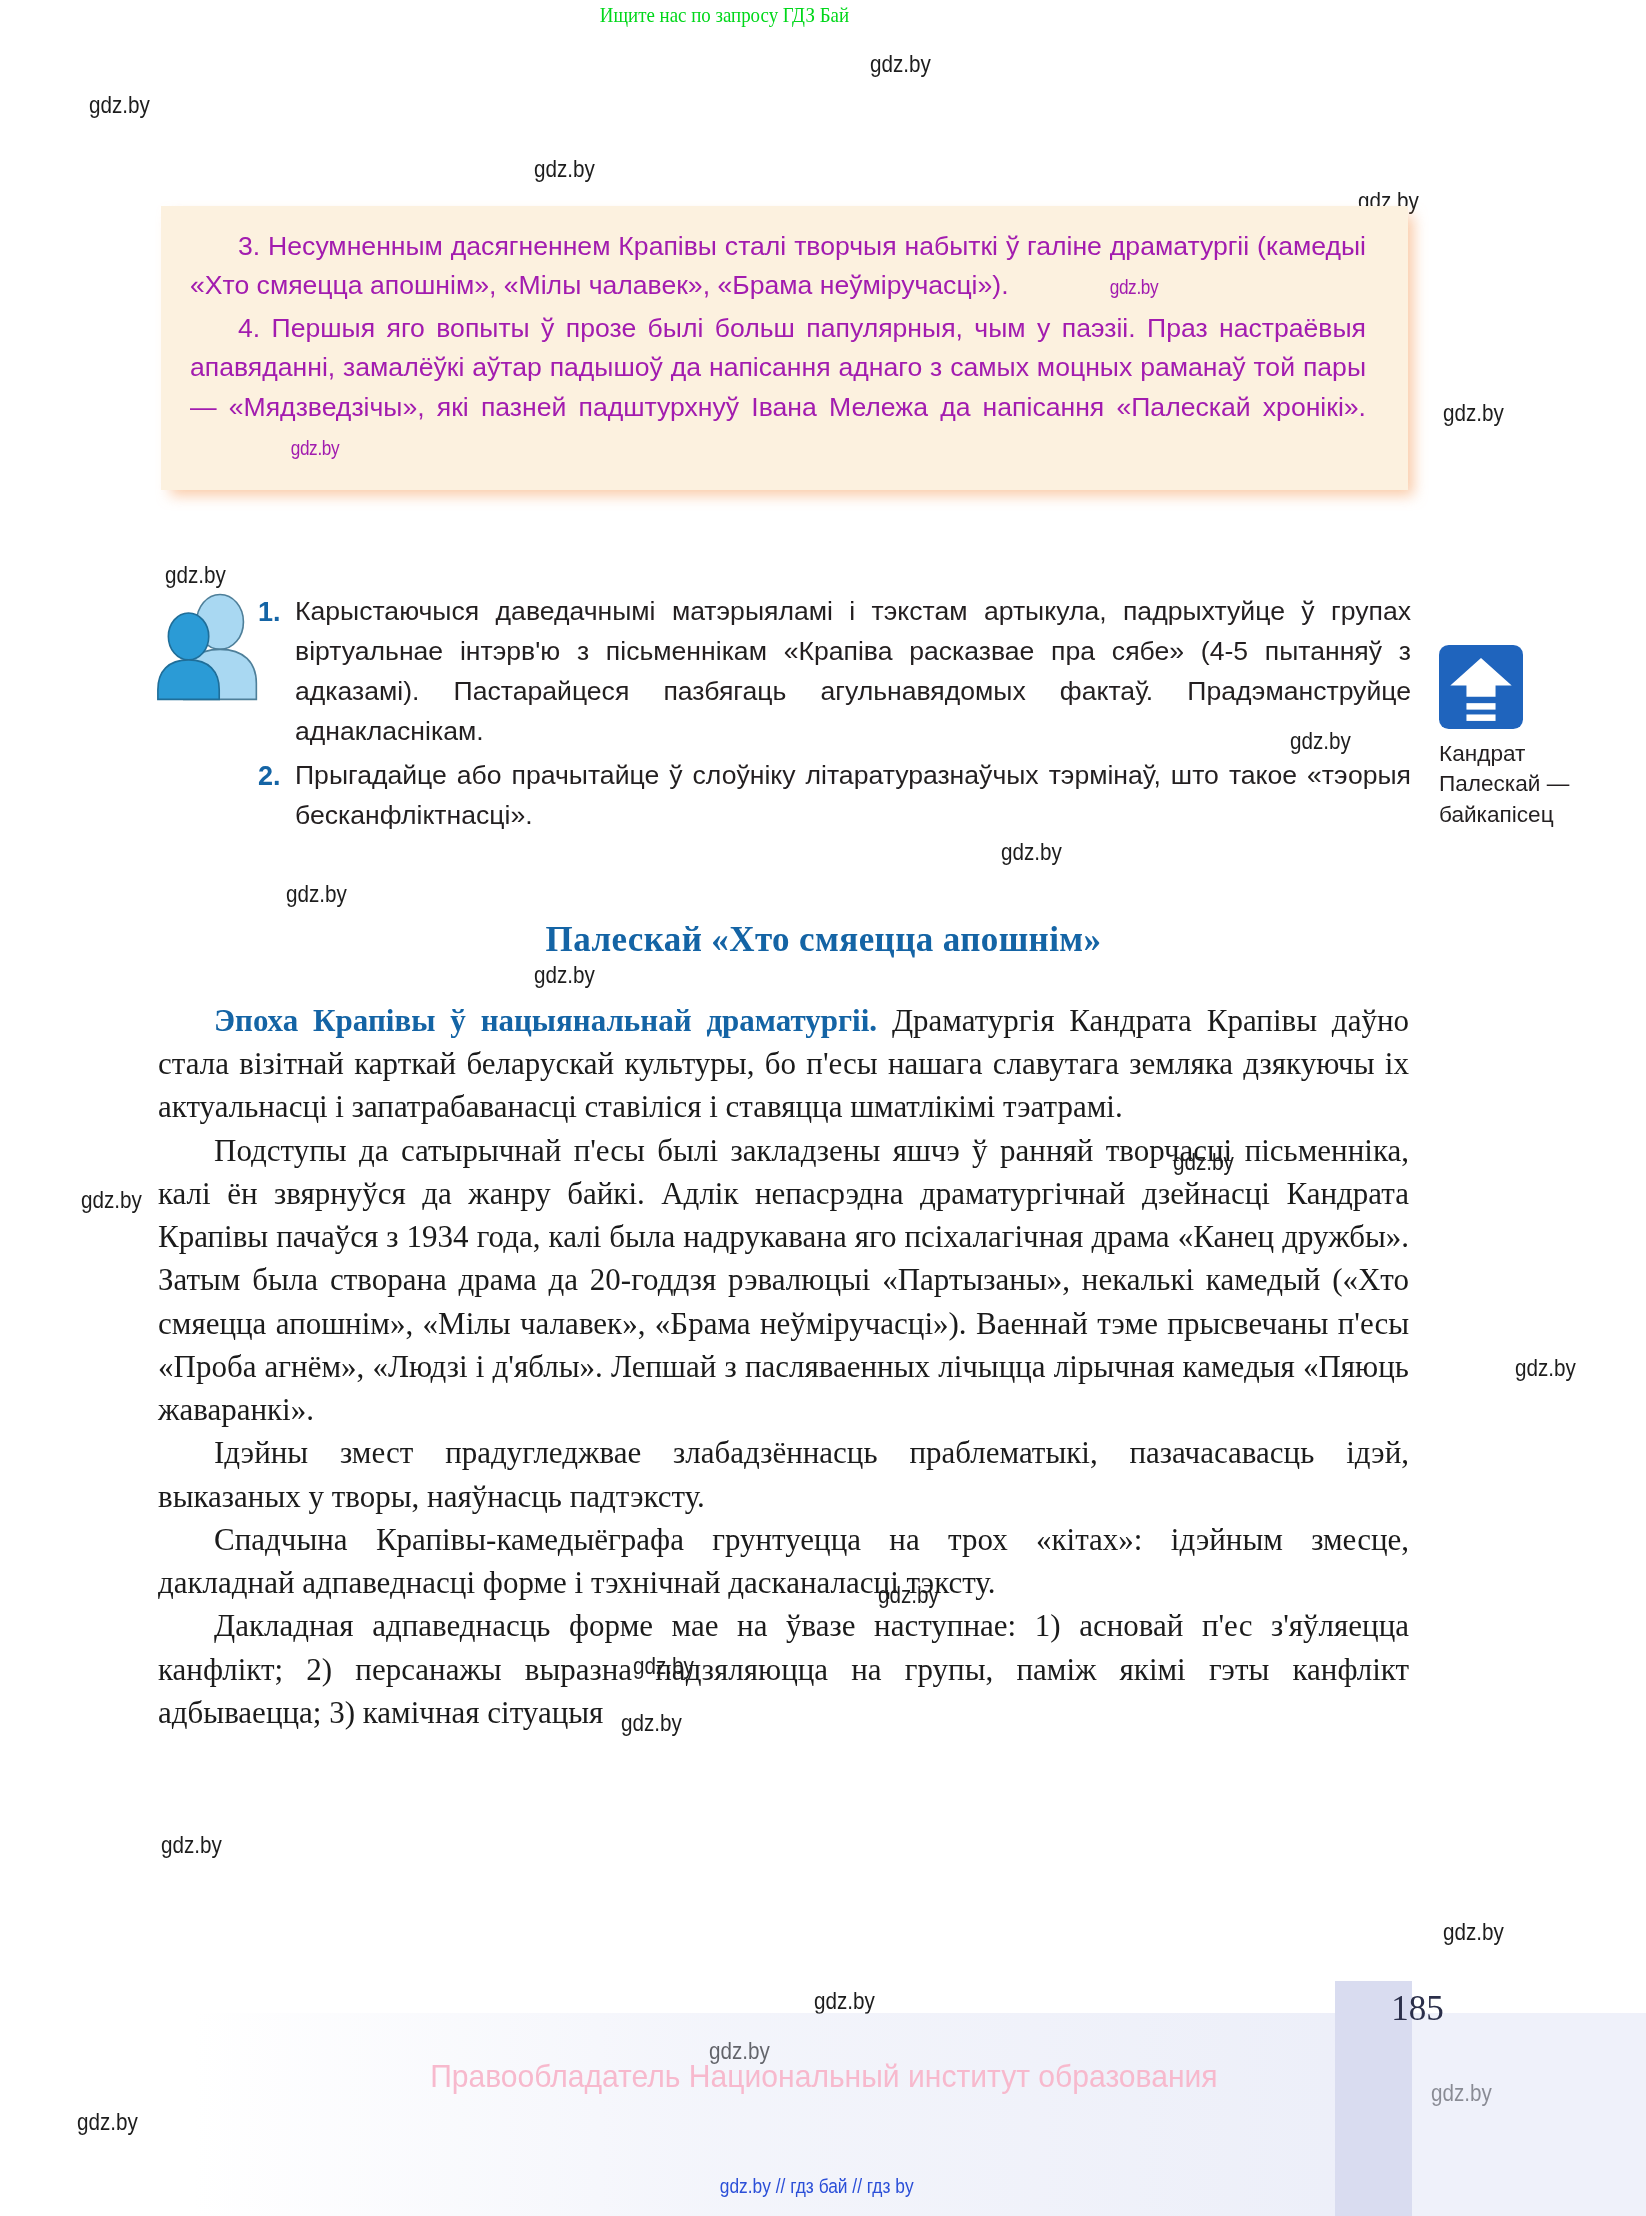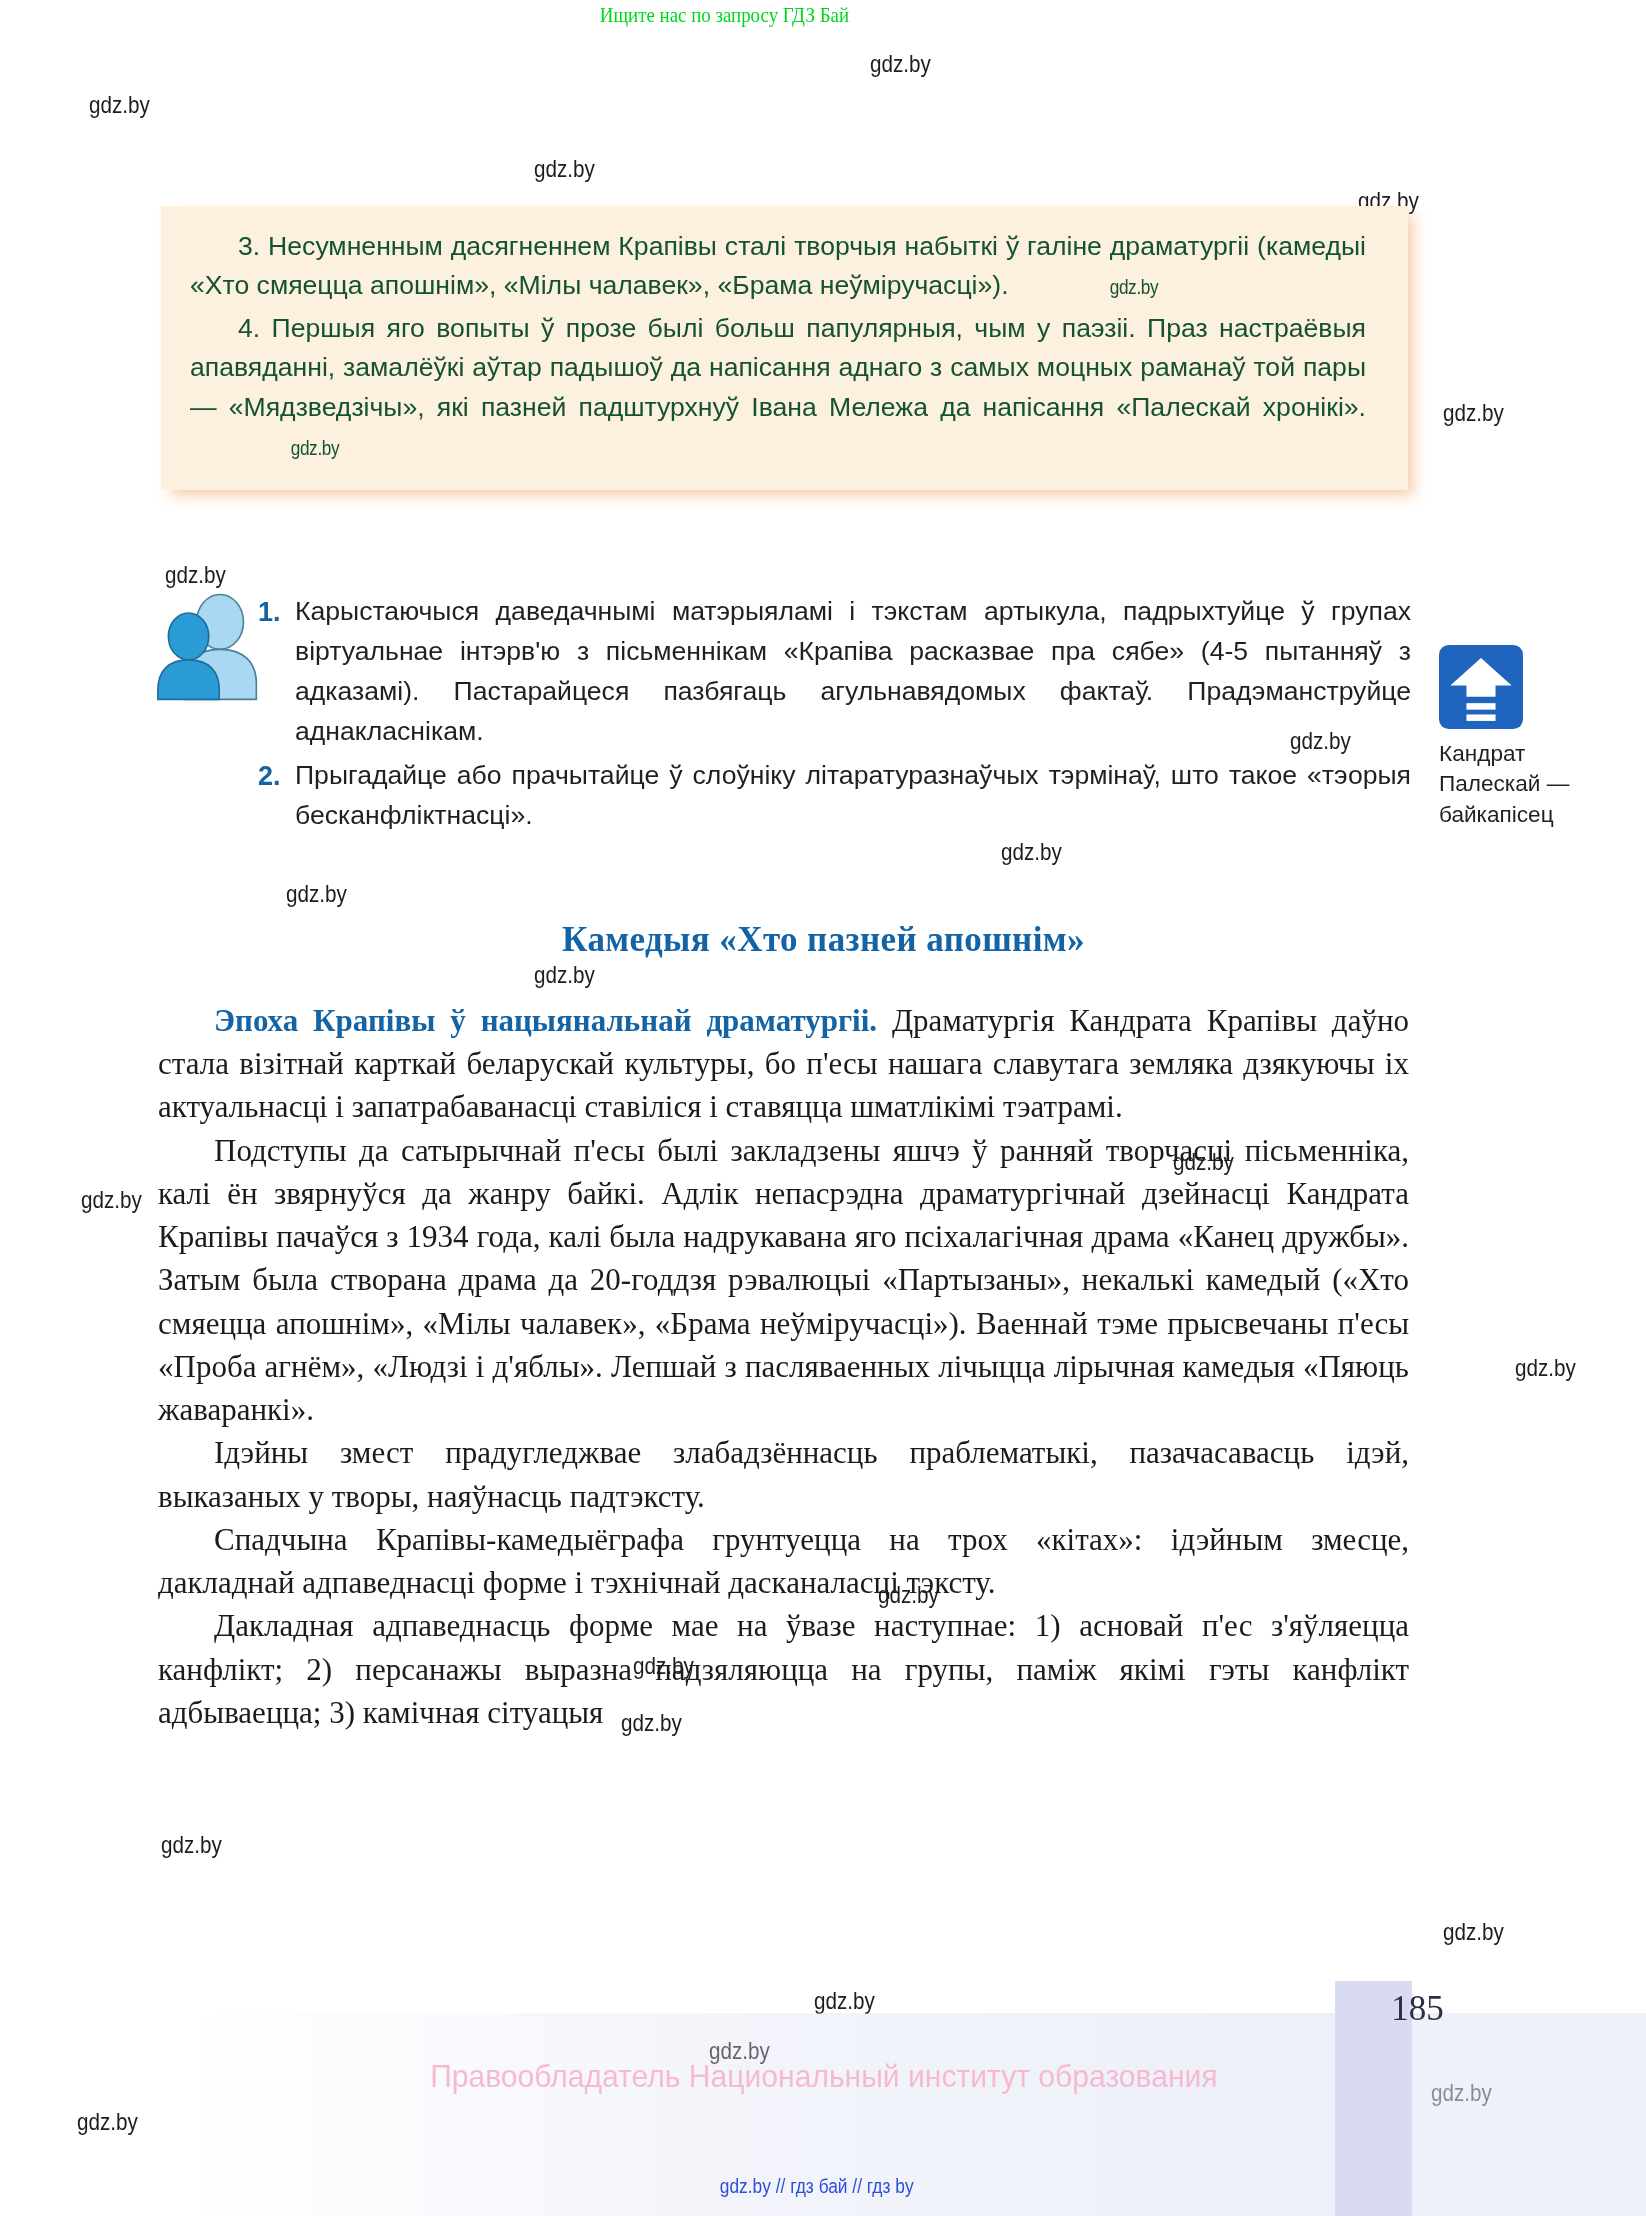--- a/index.html
+++ b/index.html
@@ -47,21 +47,21 @@
     top: 206px;
     width: 1247px;
     box-sizing: border-box;
     padding: 21px 42px 24px 29px;
     background: #fcf1df;
     box-shadow: 7.3px 7.3px 13px -1.6px rgba(246,160,96,0.55);
     font-family: "Liberation Sans", "DejaVu Sans", sans-serif;
     font-size: 26.6px;
     line-height: 1.48;
     text-align: justify;
-    color: #14532d;
+    color: #a21caf;
   }
   .callout p { margin: 0 0 3.2px 0; text-indent: 48px; }
   .callout p:last-child { margin-bottom: 0; }
   .callout .inline-wm {
     font-size: 20px;
     padding-left: 56px;
     letter-spacing: -0.4px;
     display: inline-block;
     transform: scaleX(0.86);
   }
@@ -244,21 +244,21 @@
     <svg viewBox="0 0 104 104" width="84" height="84" aria-hidden="true">
       <rect x="0" y="0" width="104" height="104" rx="12" ry="12" fill="#1f64bd"></rect>
       <path d="M52 16 L90 50 L70 50 L70 64 L34 64 L34 50 L14 50 Z" fill="#ffffff"></path>
       <rect x="34" y="72" width="36" height="8" fill="#ffffff"></rect>
       <rect x="34" y="86" width="36" height="8" fill="#ffffff"></rect>
     </svg>
   </span>
   <span class="cap">Кандрат Палескай — байкапісец</span>
 </div>
 
-<div class="chapter-title">Камедыя «Хто пазней апошнім»</div>
+<div class="chapter-title">Палескай «Хто смяецца апошнім»</div>
 
 <div class="article">
   <p><span class="lead">Эпоха Крапівы ў нацыянальнай драматургіі.</span><span> Драматургія Кандрата Крапівы даўно стала візітнай карткай беларускай культуры, бо п'есы нашага славутага земляка дзякуючы іх актуальнасці і запатрабаванасці ставіліся і ставяцца шматлікімі тэатрамі.</span></p>
   <p>Подступы да сатырычнай п'есы былі закладзены яшчэ ў ранняй творчасці пісьменніка, калі ён звярнуўся да жанру байкі. Адлік непасрэдна драматургічнай дзейнасці Кандрата Крапівы пачаўся з 1934 года, калі была надрукавана яго псіхалагічная драма «Канец дружбы». Затым была створана драма да 20-годдзя рэвалюцыі «Партызаны», некалькі камедый («Хто смяецца апошнім», «Мілы чалавек», «Брама неўміручасці»). Ваеннай тэме прысвечаны п'есы «Проба агнём», «Людзі і д'яблы». Лепшай з пасляваенных лічыцца лірычная камедыя «Пяюць жаваранкі».</p>
   <p>Ідэйны змест прадугледжвае злабадзённасць праблематыкі, пазачасавасць ідэй, выказаных у творы, наяўнасць падтэксту.</p>
   <p>Спадчына Крапівы-камедыёграфа грунтуецца на трох «кітах»: ідэйным змесце, дакладнай адпаведнасці форме і тэхнічнай дасканаласці тэксту.</p>
   <p>Дакладная адпаведнасць форме мае на ўвазе наступнае: 1) асновай п'ес з'яўляецца канфлікт; 2) персанажы выразна падзяляюцца на групы, паміж якімі гэты канфлікт адбываецца; 3) камічная сітуацыя</p>
 </div>
 
 <div class="tint-a"></div>

